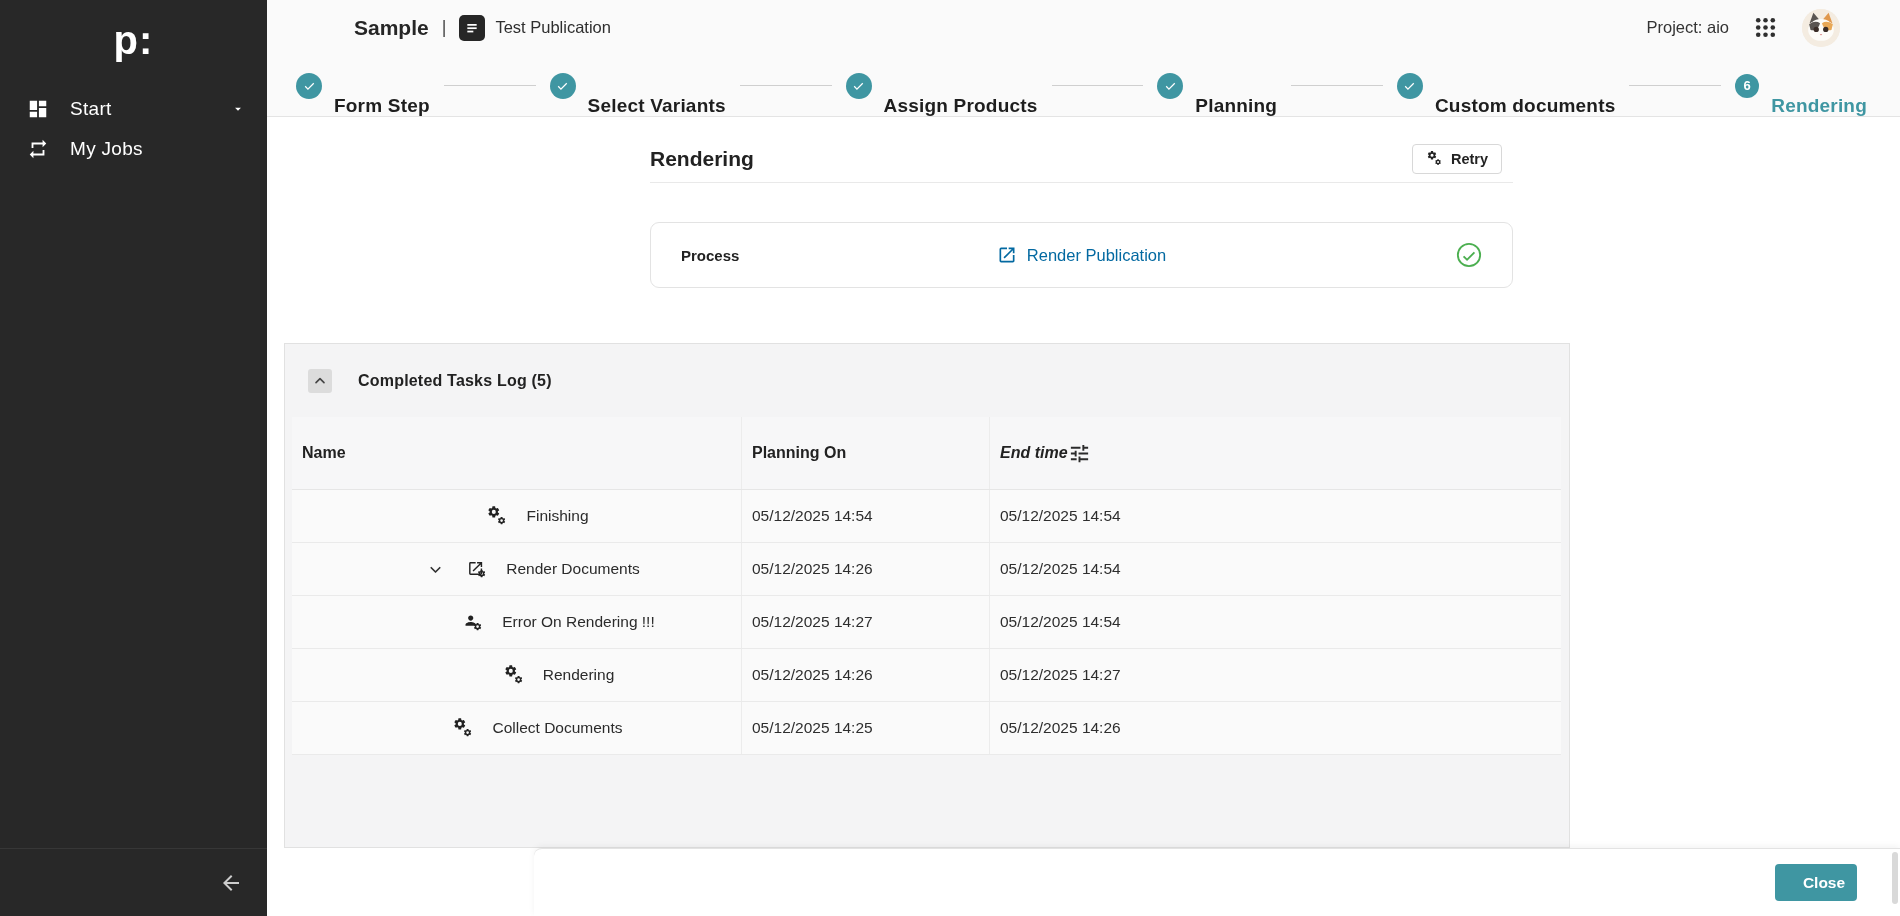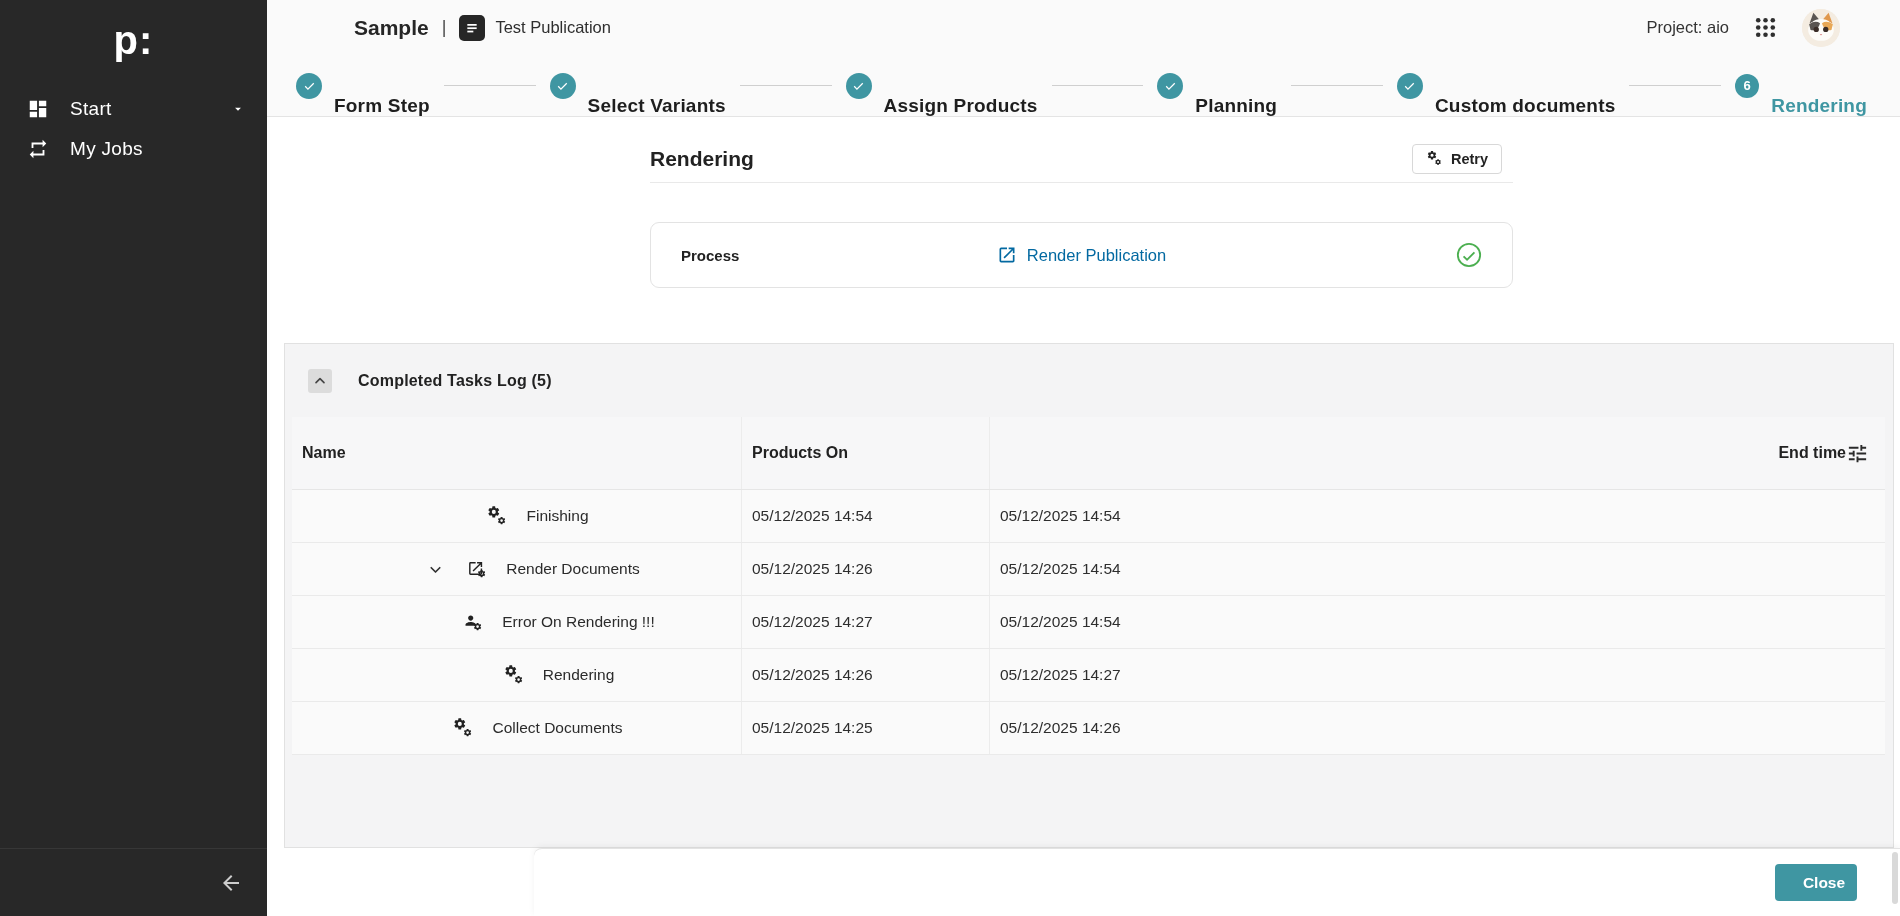--- a/index.html
+++ b/index.html
@@ -58,36 +58,36 @@
                font-family:"Liberation Sans", sans-serif; }
   .retry-btn svg { color:#222222; }
 
   .process-card { position:absolute; left:383px; top:85px; width:863px; height:66px; border:1px solid #e3e3e3; border-radius:9px;
                   background:#ffffff; display:flex; align-items:center; padding:0 30px;margin-top:20px; }
   .process-label { flex:1 1 0; font-size:15px; font-weight:700; color:#222222; }
   .process-mid { display:flex; align-items:center; gap:10px; font-size:16.5px; color:#0369a1; cursor:pointer; }
   .process-right { flex:1 1 0; display:flex; justify-content:flex-end; }
 
   
-  .tasks-panel { position:absolute; left:17px; top:226px; width:1610px; height:505px; background:#f4f4f5;
+  .tasks-panel { position:absolute; left:17px; top:226px; width:1286px; height:505px; background:#f4f4f5;
                  border:1px solid #e1e1e1; }
   .panel-head { height:73px; display:flex; align-items:center; padding-left:23px; gap:26px; }
   .collapse-btn { width:24px; height:24px; background:#dcdcdc; border:none; border-radius:3px; display:flex; align-items:center;
                   justify-content:center; color:#444444; cursor:pointer; }
   .panel-title { font-size:16px; font-weight:700; color:#222222; letter-spacing:.2px; }
 
   .ttable { margin:0 8px 0 7px; background:#fafafa; }
   .thead { height:73px; background:#f7f7f8; display:flex; align-items:stretch; border-bottom:1px solid #e6e6e6; }
   .cell { display:flex; align-items:center; padding-left:10px; height:100%; }
   .cell.c2, .cell.c3 { border-left:1px solid #ececec; }
   .c1 { width:449px; flex:0 0 auto; }
   .c2 { width:248px; flex:0 0 auto; }
   .c3 { flex:1 1 0; }
   .th-label { font-size:16px; font-weight:700; color:#222222; }
-  .thead .c3 { justify-content:flex-end; padding-right:16px; }
+  .thead .c3 { justify-content:flex-start; padding-right:16px;font-style:italic; }
   .tune-icon { width:23px; height:23px; color:#2b2b2b; cursor:pointer; }
 
   .trow { height:53px; display:flex; align-items:stretch; border-bottom:1px solid #eaeaea; background:#fafafa; }
   .ts { font-size:15.5px; color:#2e2e2e; }
   .name-cell { gap:18px;justify-content:center; }
   .name-cell.lv0 { padding-left:42px; }
   .name-cell.lv0c { padding-left:34px; }
   .name-cell.lv1 { padding-left:84px; }
   .row-ic { width:22px; height:22px; color:#222222; flex:0 0 auto; }
   .row-chev { width:17px; height:17px; color:#333333; cursor:pointer; flex:0 0 auto; margin-right:4px; }
@@ -315,21 +315,21 @@
         </button>
         <span class="panel-title">Completed Tasks Log (5)</span>
       </div>
 
       <div class="ttable">
         <div class="thead">
           <div class="cell c1">
               <span class="th-label">Name</span>
             </div>
           <div class="cell c2">
-              <span class="th-label">Products On</span>
+              <span class="th-label">Planning On</span>
             </div>
           <div class="cell c3">
             <span class="th-label">End time</span>
             <svg class="tune-icon" viewBox="0 0 24 24">
                 <use href="#sym-tune"></use>
               </svg>
           </div>
         </div>
 
         <div class="trow">

